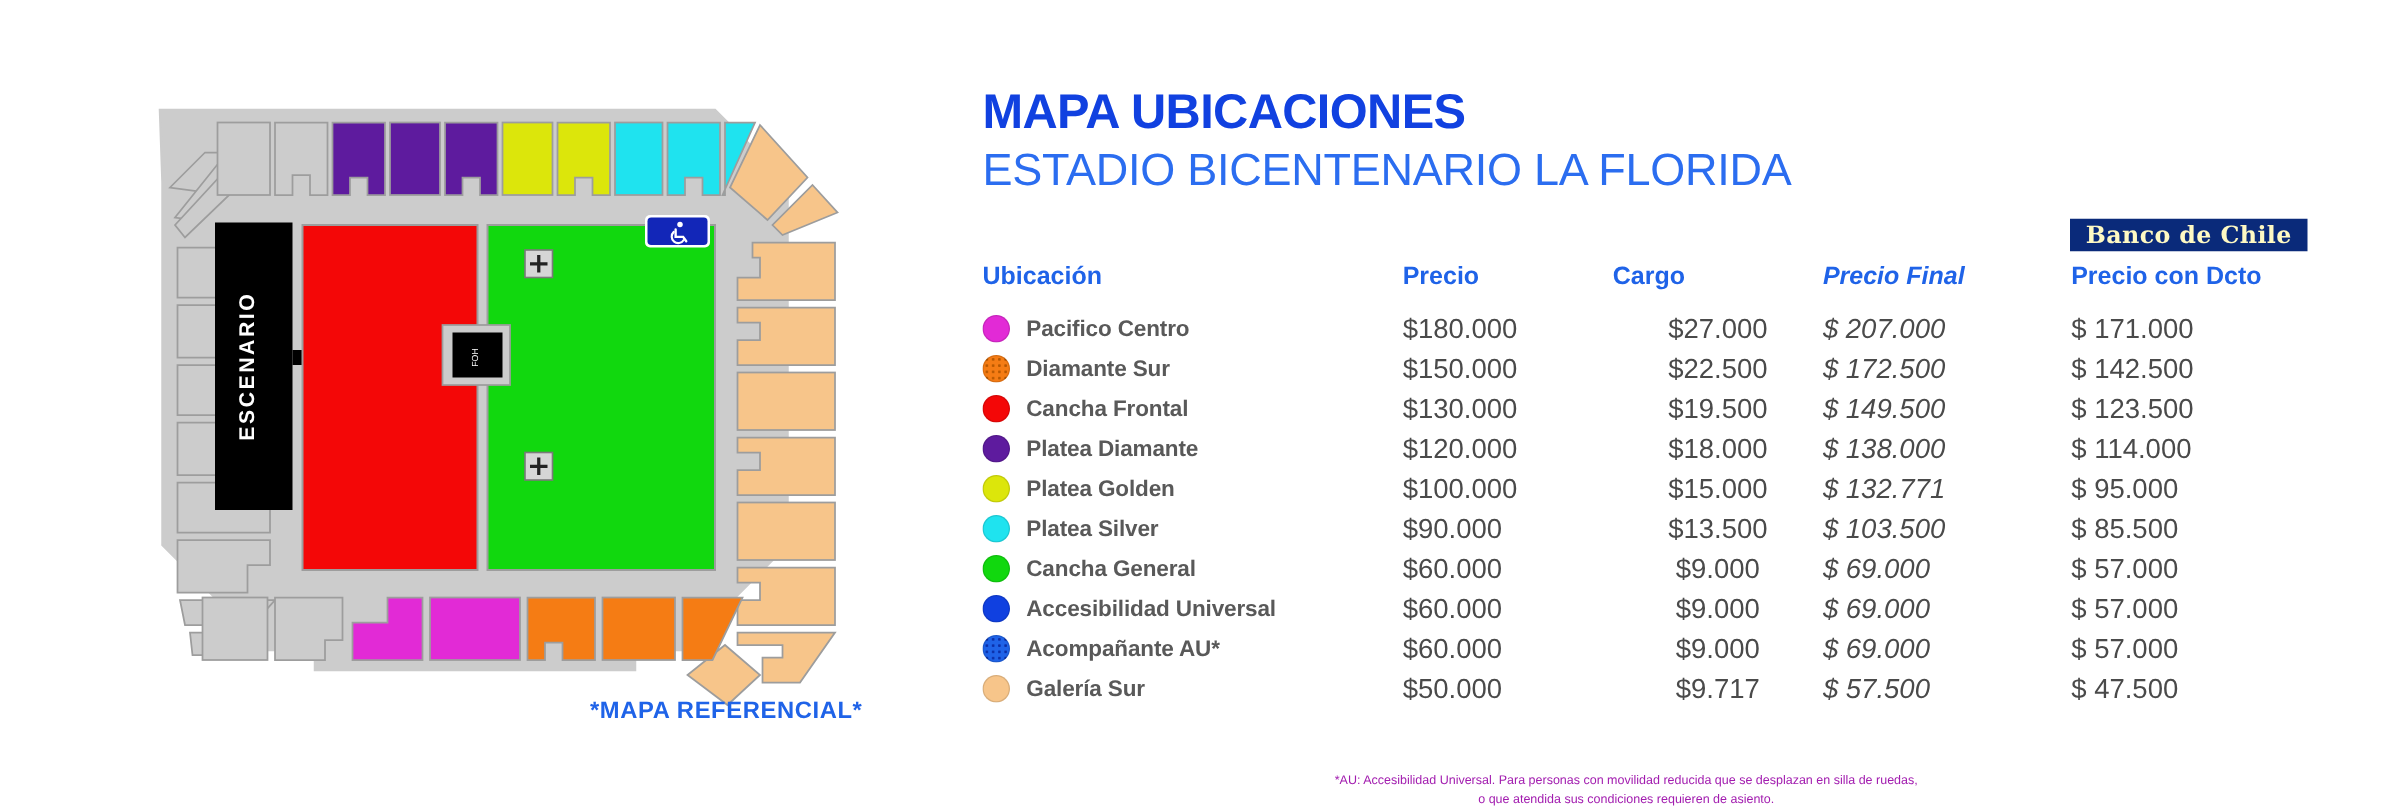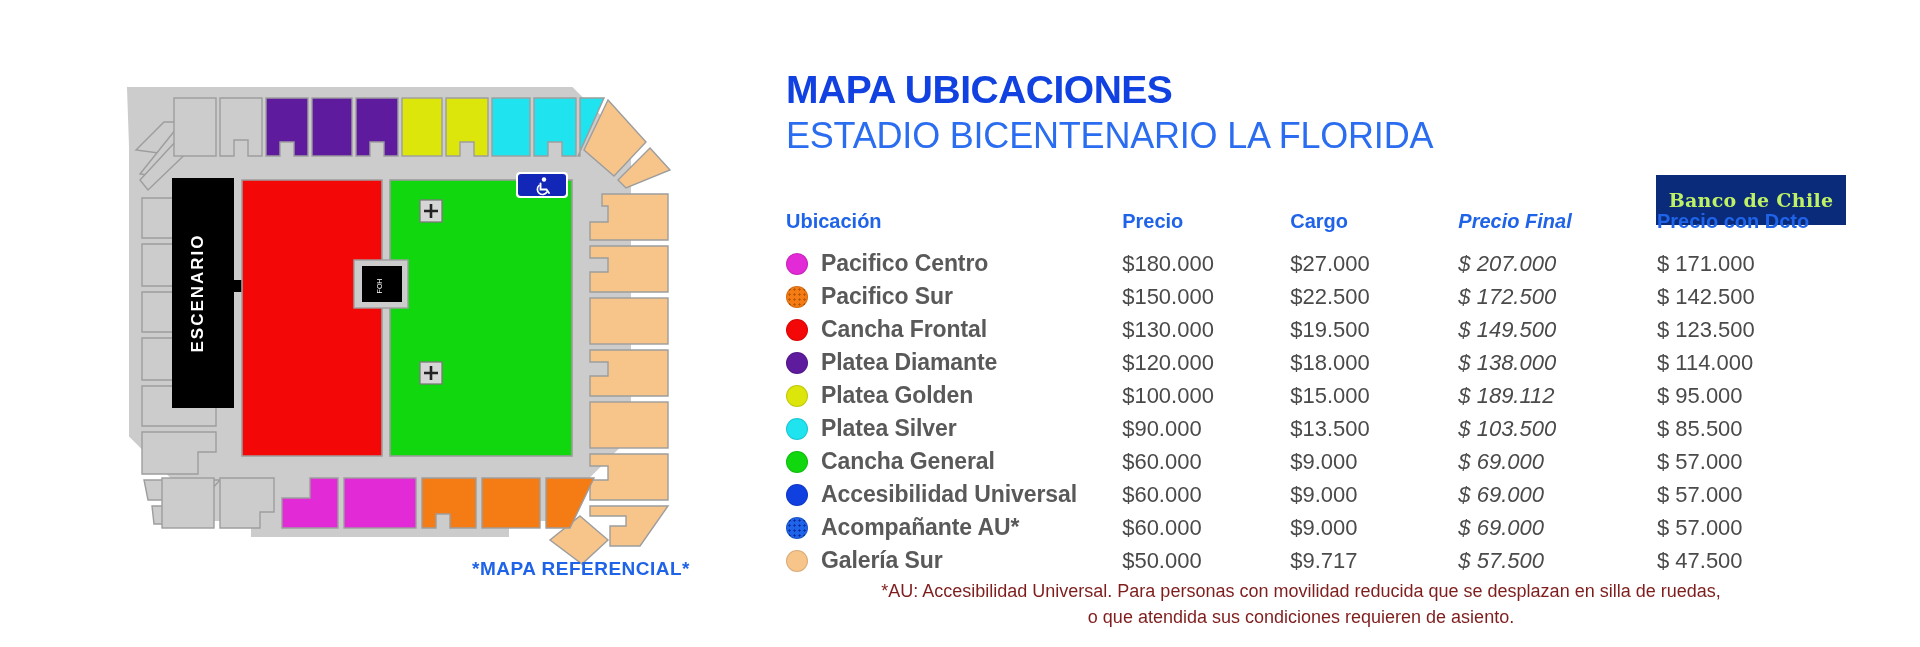--- a/index.html
+++ b/index.html
@@ -61,23 +61,23 @@
     line-height: 1.2;
     margin-top: 3px;
   }
 
   
   .bank-logo {
     position: absolute;
     right: 30px;
     top: 105px;
     width: 190px;
-    height: 50px;
+    height: 26px;
     background: #0a2a7a;
-    color: #bef264;
+    color: #fef9c3;
     display: flex;
     align-items: center;
     justify-content: center;
     font-family: "DejaVu Serif", serif;
     font-weight: bold;
     font-size: 19px;
     letter-spacing: .3px;
   }
 
   
@@ -97,47 +97,47 @@
     white-space: nowrap;
   }
   .price-table td {
     color: #4a4a4a;
     font-size: 22px;
     padding: 3px 0;
     white-space: nowrap;
   }
   .col-ubic  { width: 330px; }
   .col-prec  { width: 165px; margin-left: 17px; }
-  .col-cargo { width: 165px; }
+  .col-cargo { width: 165px; text-align: center; }
   .col-final { width: 195px; font-style: italic; }
   .col-dcto  { width: 215px; }
 
   .ubic-cell { display: flex; align-items: center; gap: 13px; }
   .dot {
     width: 22px; height: 22px;
     border-radius: 50%;
     flex: 0 0 22px;
     border: 1px solid rgba(0,0,0,.12);
   }
   .ubic-label {
     font-weight: bold;
-    font-size: 23px;
+    font-size: 18px;
     color: #595959;
     letter-spacing: -0.1px;
   }
   .money { font-weight: 400; color: #595959; }
 
   .footnote {
     position: absolute;
     left: 0;
-    top: 508px;
+    top: 548px;
     width: 1030px;
     text-align: center;
-    color: #7f1d1d;
-    font-size: 18px;
+    color: #a21caf;
+    font-size: 10px;
     line-height: 1.45;
   }
 </style>
 </head>
 <body>
 
 <div class="page">
 
   <div class="map-panel">
     <svg class="map-svg" viewBox="0 0 620 510">
@@ -290,21 +290,21 @@
             </td>
             <td class="col-prec money">$180.000</td>
             <td class="col-cargo money">$27.000</td>
             <td class="col-final money">$ 207.000</td>
             <td class="col-dcto money">$ 171.000</td>
           </tr>
           <tr>
             <td class="col-ubic">
               <div class="ubic-cell">
                 <span class="dot" style="background: radial-gradient(rgb(184, 88, 0) 28%, transparent 30%) 0px 0px / 5px 5px, rgb(245, 124, 20);"></span>
-                <span class="ubic-label">Pacifico Sur</span>
+                <span class="ubic-label">Diamante Sur</span>
               </div>
             </td>
             <td class="col-prec money">$150.000</td>
             <td class="col-cargo money">$22.500</td>
             <td class="col-final money">$ 172.500</td>
             <td class="col-dcto money">$ 142.500</td>
           </tr>
           <tr>
             <td class="col-ubic">
               <div class="ubic-cell">
@@ -331,21 +331,21 @@
           </tr>
           <tr>
             <td class="col-ubic">
               <div class="ubic-cell">
                 <span class="dot" style="background: rgb(220, 230, 11);"></span>
                 <span class="ubic-label">Platea Golden</span>
               </div>
             </td>
             <td class="col-prec money">$100.000</td>
             <td class="col-cargo money">$15.000</td>
-            <td class="col-final money">$ 189.112</td>
+            <td class="col-final money">$ 132.771</td>
             <td class="col-dcto money">$ 95.000</td>
           </tr>
           <tr>
             <td class="col-ubic">
               <div class="ubic-cell">
                 <span class="dot" style="background: rgb(31, 227, 239);"></span>
                 <span class="ubic-label">Platea Silver</span>
               </div>
             </td>
             <td class="col-prec money">$90.000</td>

